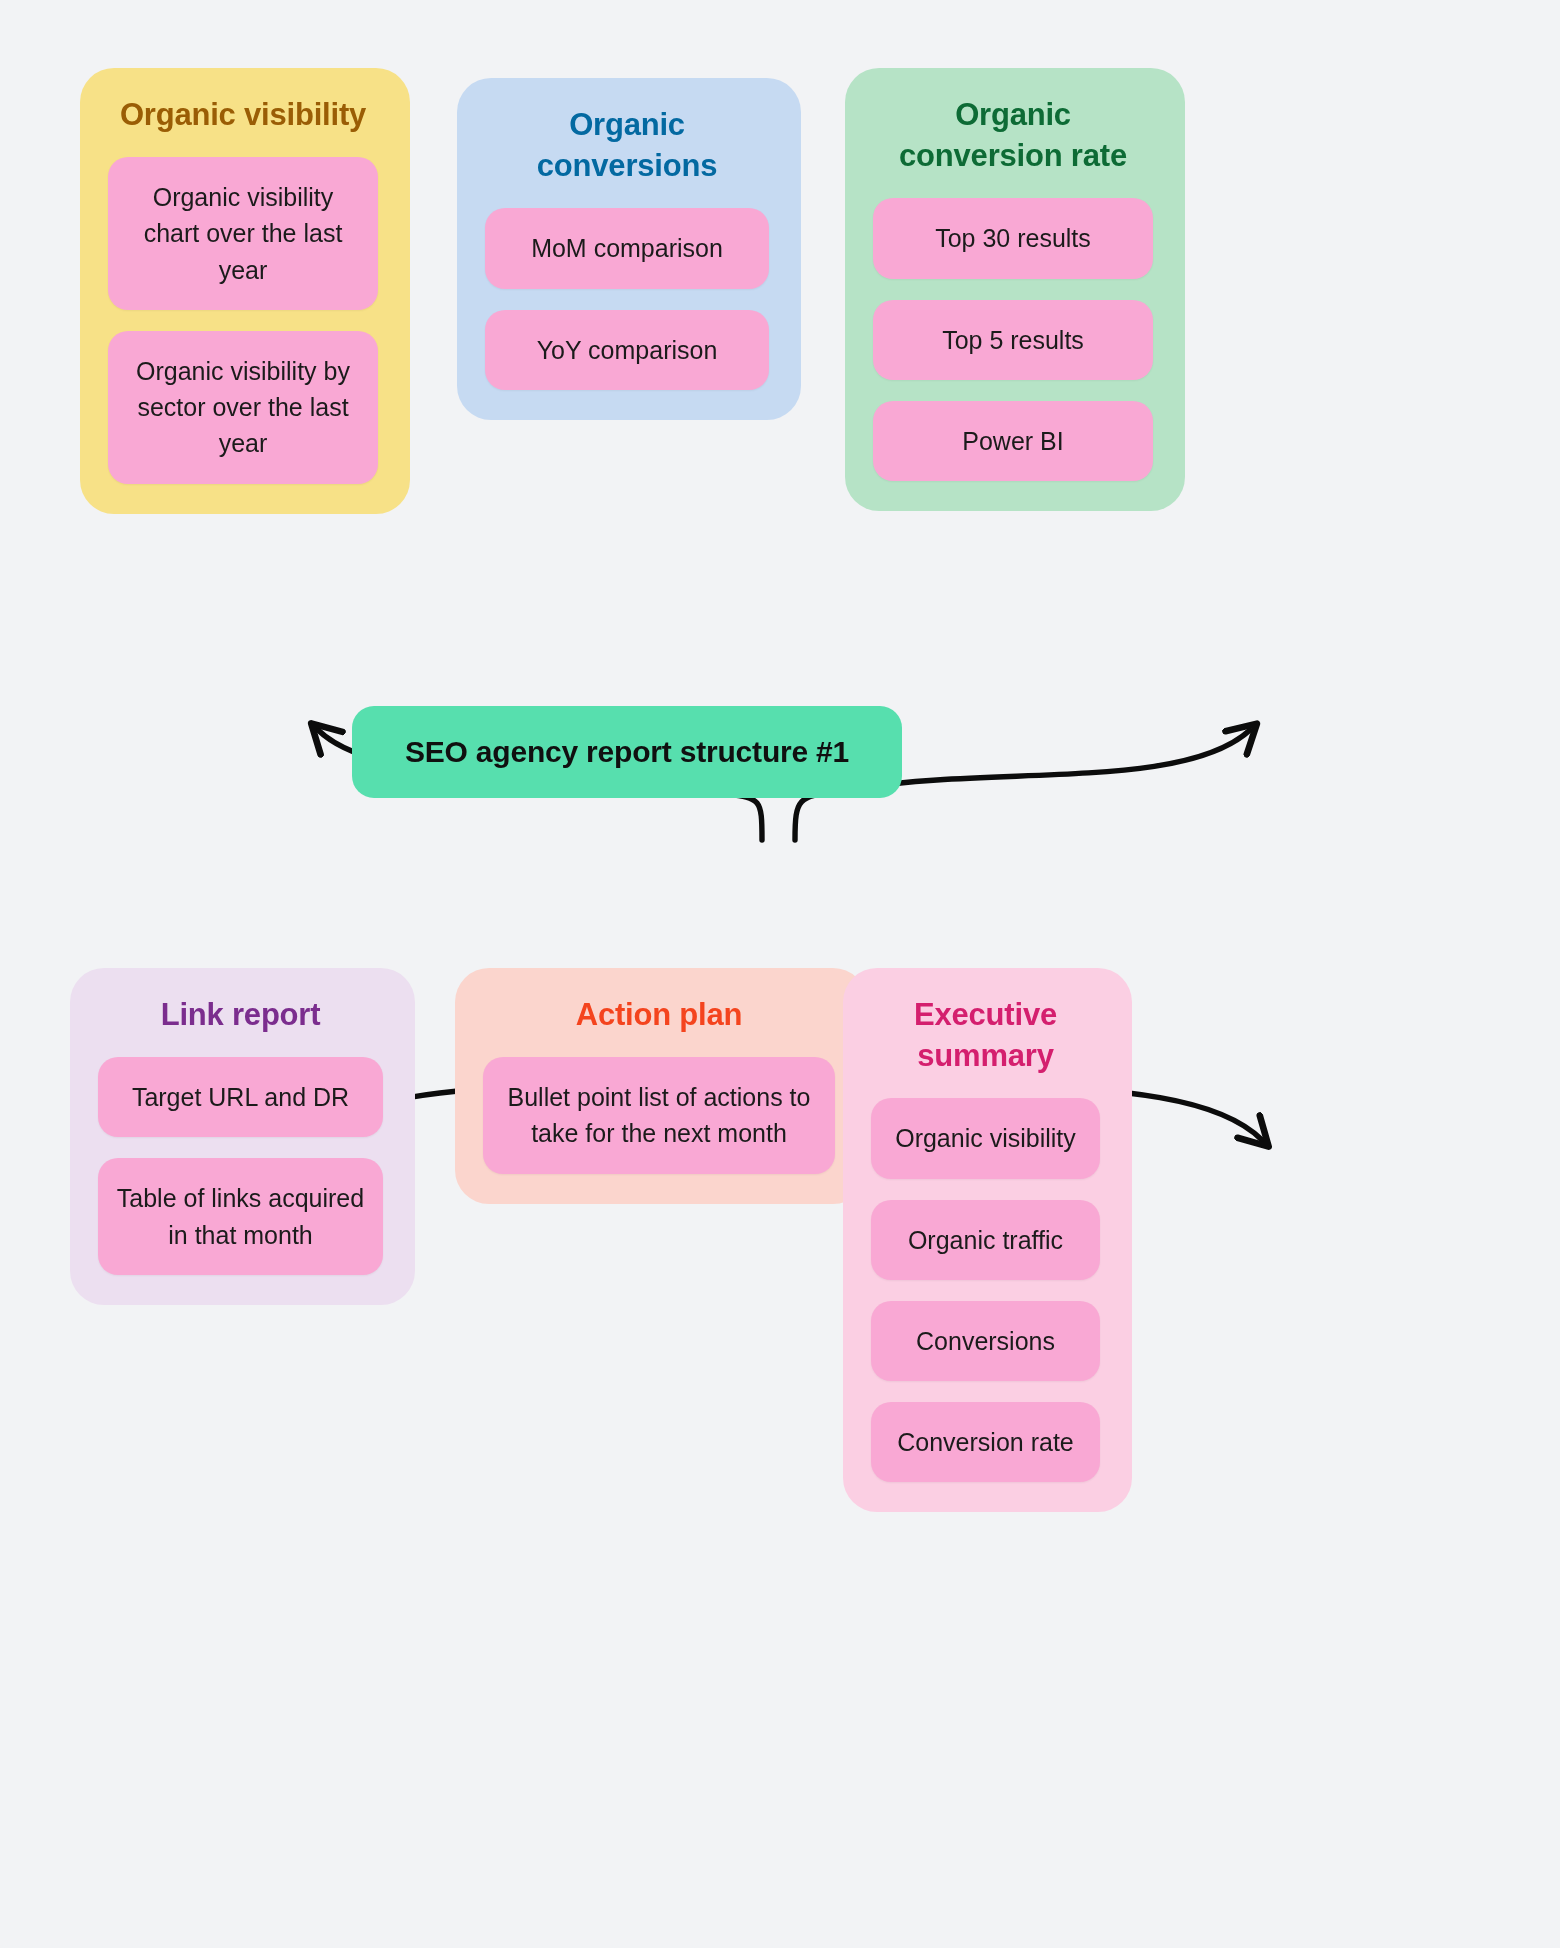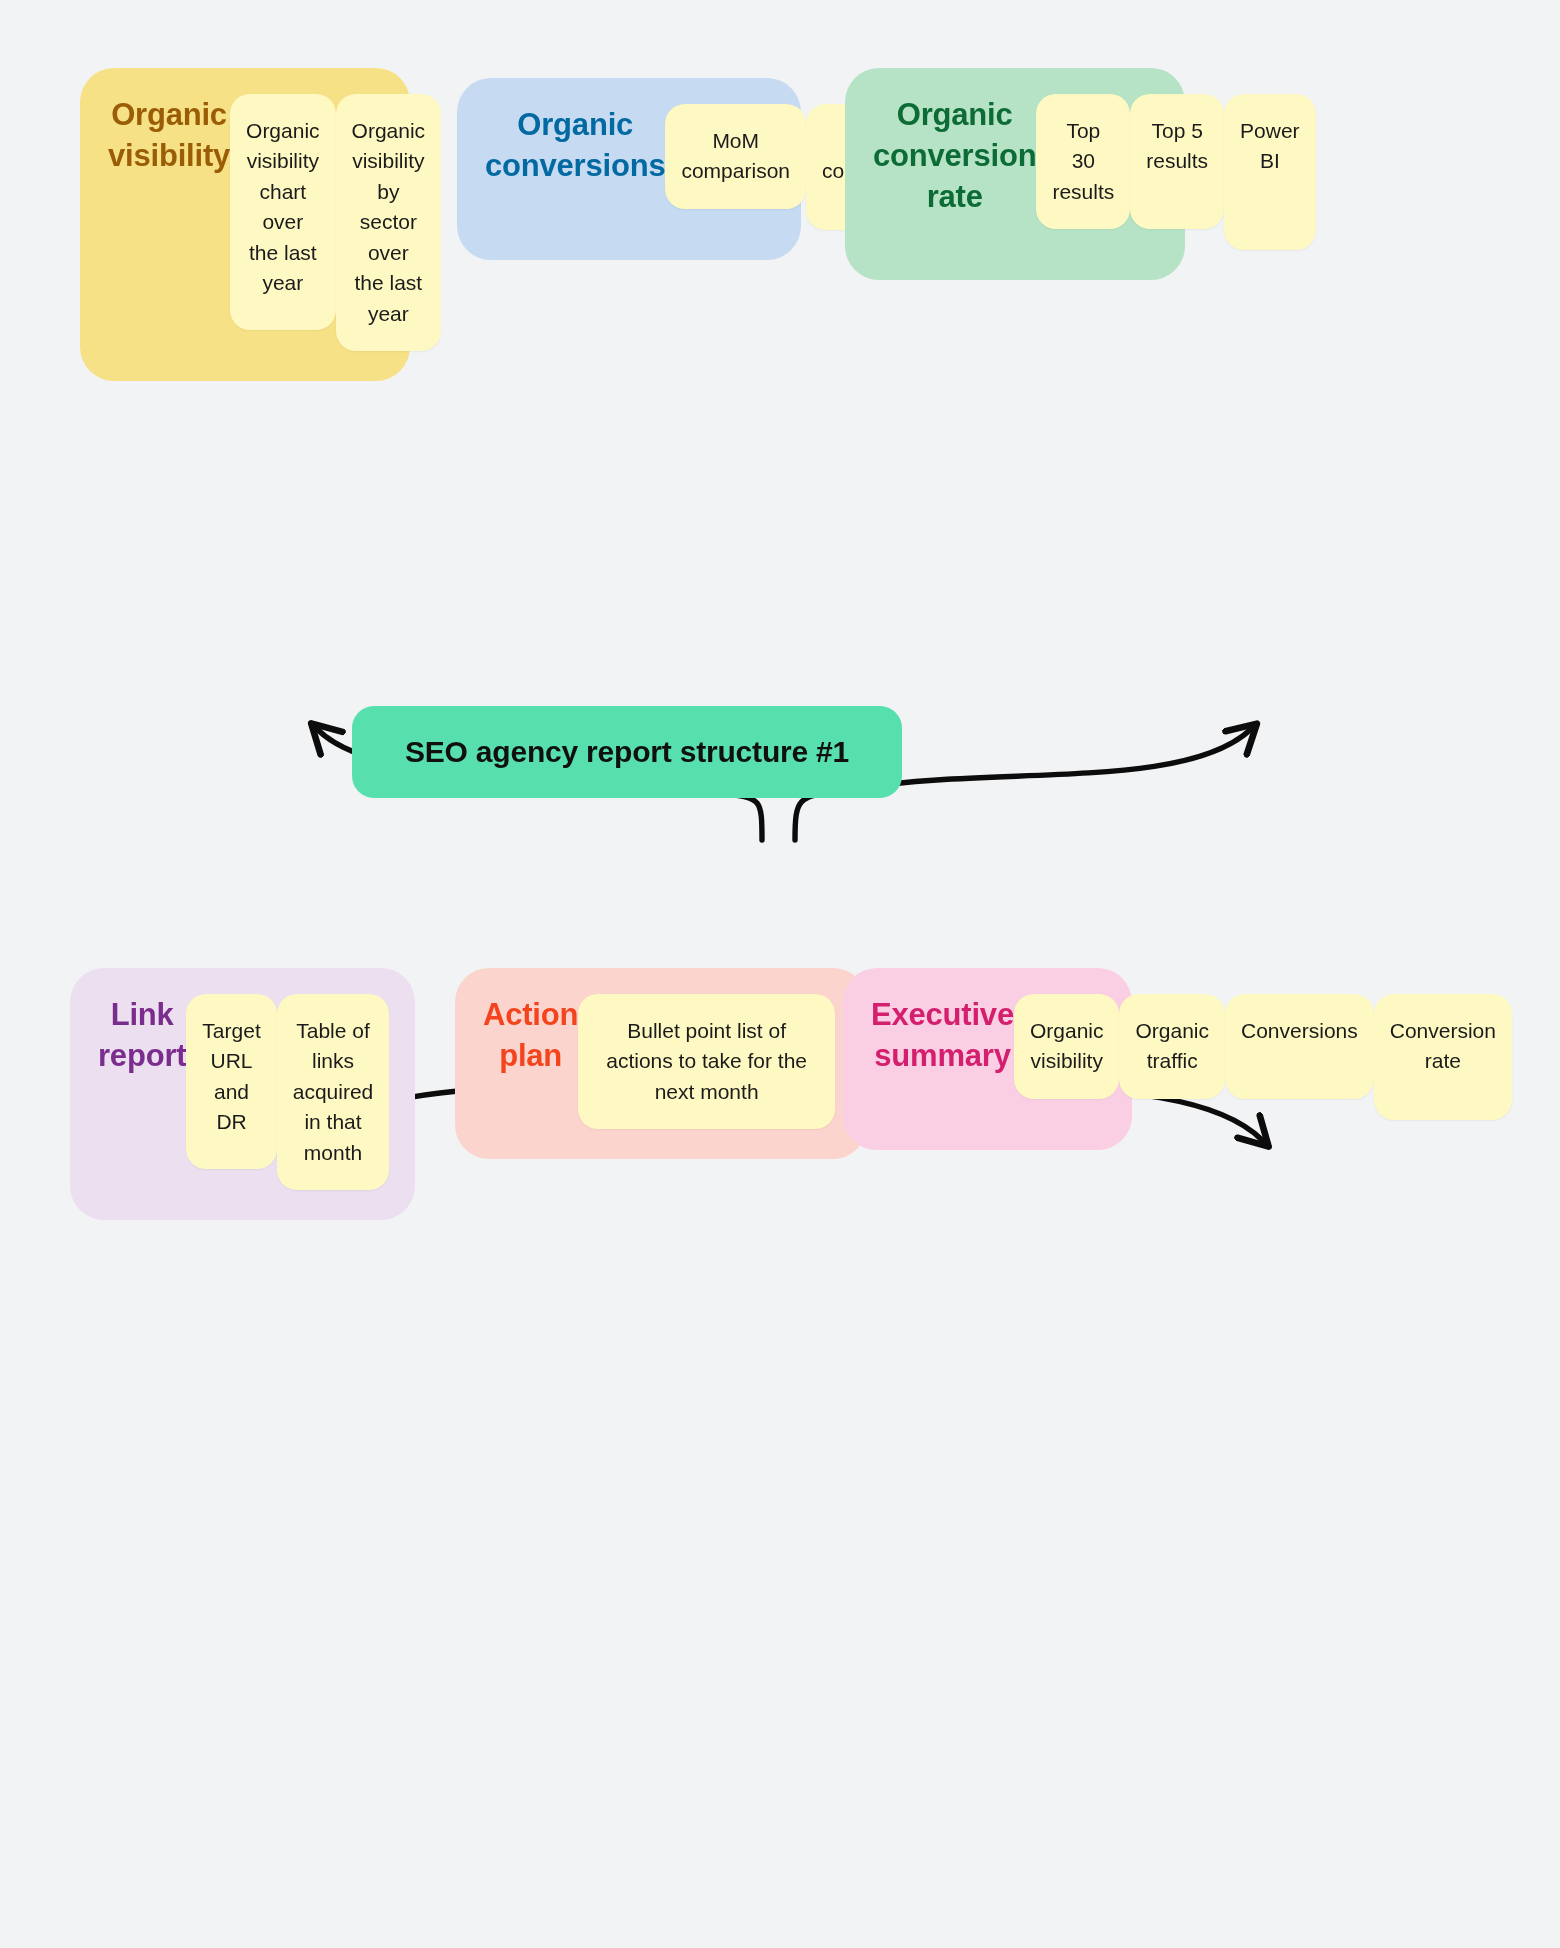--- a/index.html
+++ b/index.html
@@ -25,37 +25,37 @@
     pointer-events: none;
     z-index: 1;
   }
 
   
   .panel {
     position: absolute;
     border-radius: 34px;
     padding: 26px 32px 30px 28px;
     display: flex;
-    flex-direction: row;
+    flex-direction: column;
     align-items: stretch;
     z-index: 2;
   }
   .panel-title {
     text-align: center;
     font-weight: bold;
     font-size: 31px;
     line-height: 1.33;
     margin-bottom: 22px;
     letter-spacing: -0.2px;
   }
   .chip {
-    background: #fef9c3;
+    background: #f9a8d4;
     border-radius: 20px;
     text-align: center;
-    font-size: 21px;
+    font-size: 25px;
     line-height: 1.45;
     color: #1b1b1b;
     padding: 22px 16px;
     margin-bottom: 21px;
     box-shadow: 0 1px 2px rgba(0,0,0,0.05);
   }
   .chip:last-child { margin-bottom: 0; }
 
   
   #panel-organic-visibility {

